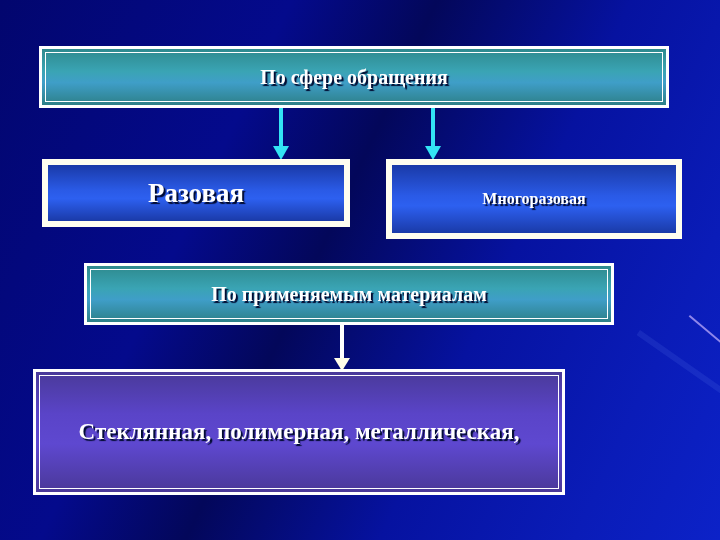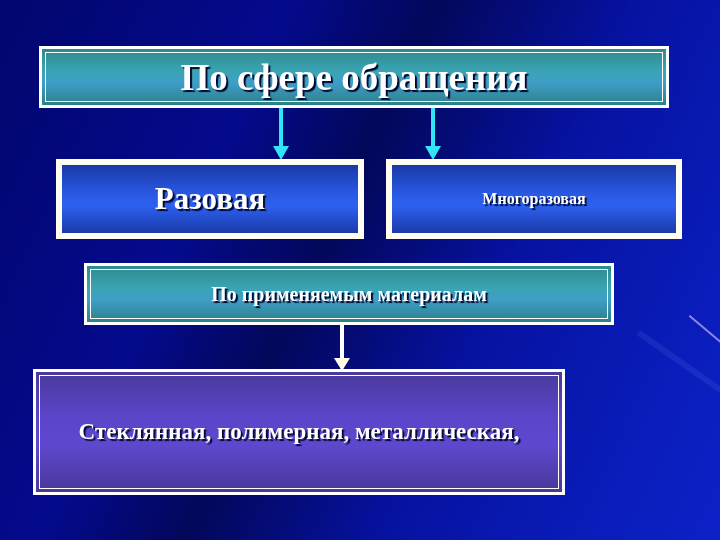--- a/index.html
+++ b/index.html
@@ -33,34 +33,34 @@
   .arrow .shaft { position:absolute; left:50%; transform:translateX(-50%); top:0; }
   .arrow .head { position:absolute; left:50%; transform:translateX(-50%); width:0; height:0;
     border-left:8px solid transparent; border-right:8px solid transparent; }
 </style>
 </head>
 <body>
 
 <div class="streak" style="left:690px;top:315px;width:60px;height:2px;transform:rotate(40deg);background:rgba(200,180,255,0.7);"></div>
 <div class="streak" style="left:640px;top:330px;width:120px;height:6px;transform:rotate(35deg);"></div>
 
-<div class="box teal" style="left:39px;top:46px;width:630px;height:62px;font-size:37px;">
+<div class="box teal" style="left:39px;top:46px;width:630px;height:62px;font-size:20px;">
   <span>По сфере обращения</span>
 </div>
 
 <div class="arrow" style="left:272px;top:108px;width:18px;height:52px;">
   <div class="shaft" style="width:4px;height:40px;background:#33e4f4;"></div>
   <div class="head" style="top:38px;border-top:14px solid #33e4f4;"></div>
 </div>
 <div class="arrow" style="left:424px;top:108px;width:18px;height:52px;">
   <div class="shaft" style="width:4px;height:40px;background:#33e4f4;"></div>
   <div class="head" style="top:38px;border-top:14px solid #33e4f4;"></div>
 </div>
 
-<div class="box blue" style="left:56px;top:159px;width:308px;height:80px;font-size:31px;">
+<div class="box blue" style="left:42px;top:159px;width:308px;height:68px;font-size:27px;">
   <span>Разовая</span>
 </div>
 <div class="box blue" style="left:386px;top:159px;width:296px;height:80px;font-size:16px;">
   <span>Многоразовая</span>
 </div>
 
 <div class="box teal" style="left:84px;top:263px;width:530px;height:62px;font-size:20px;">
   <span>По применяемым материалам</span>
 </div>
 

